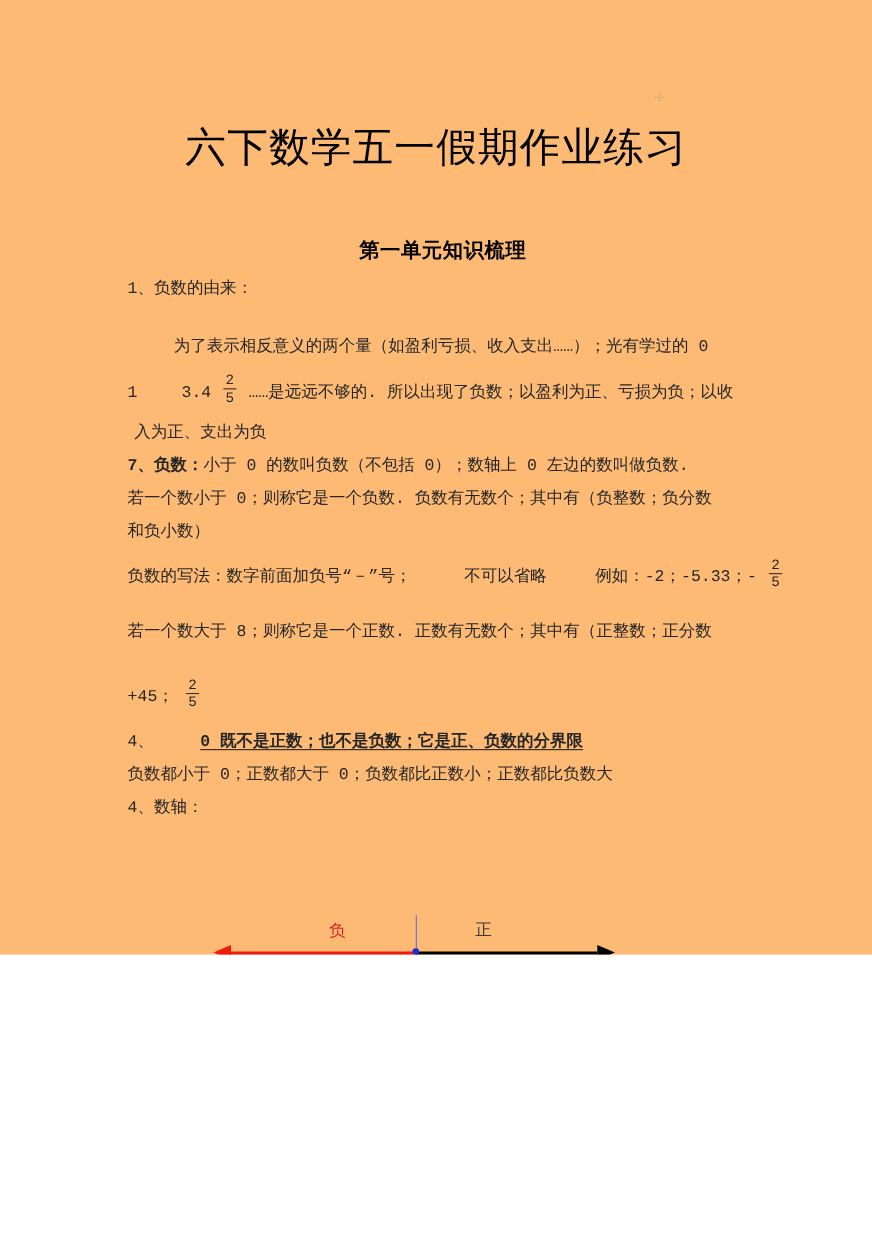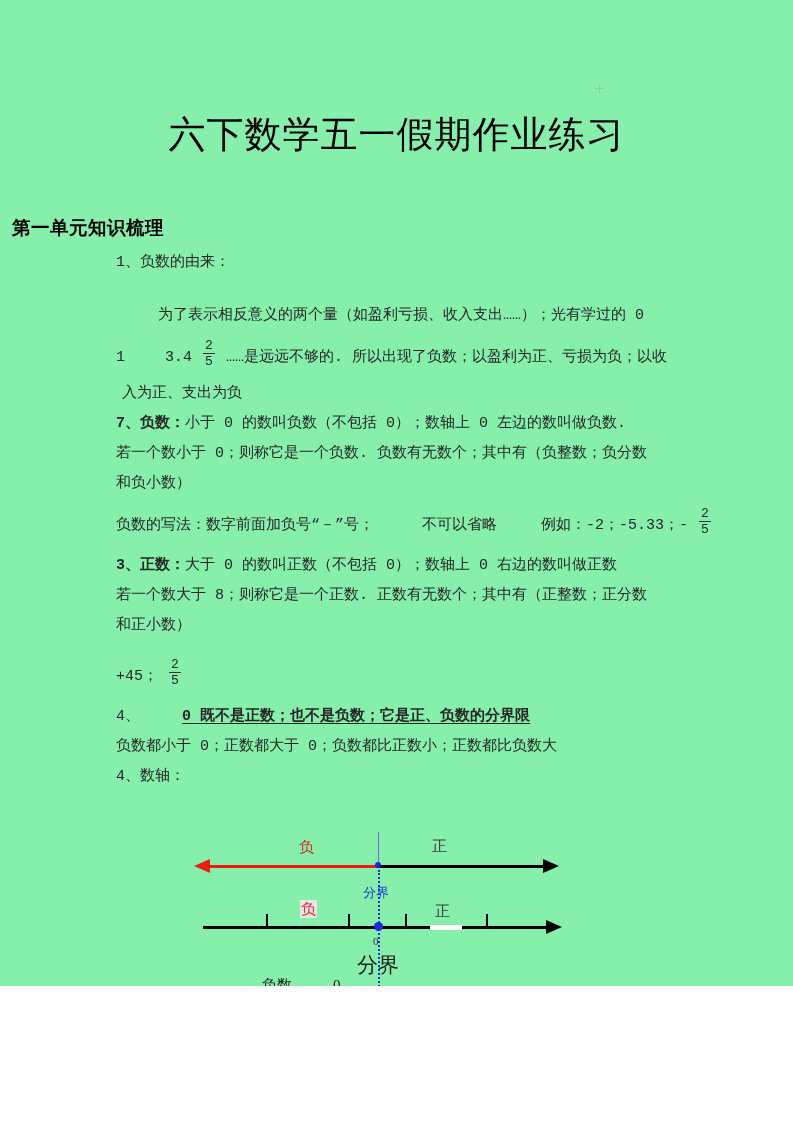--- a/index.html
+++ b/index.html
@@ -7,22 +7,22 @@
     padding: 0;
     background: #ffffff;
   }
   body {
     font-family: "Liberation Serif", "DejaVu Serif", serif;
     color: #1a1a1a;
   }
   .page {
     position: relative;
     width: 793px;
-    height: 986px;
-    background: #86efac;
+    height: 868px;
+    background: #fdba74;
     overflow: hidden;
     box-sizing: border-box;
   }
   .doc-title {
     position: absolute;
     left: 0;
     right: 0;
     top: 112px;
     text-align: center;
     font-size: 37px;
@@ -30,21 +30,21 @@
     letter-spacing: 1px;
     font-weight: 400;
     font-family: "Liberation Serif", "DejaVu Serif", serif;
     color: #000000;
   }
   .section-title {
     position: absolute;
     left: 12px;
     right: 0;
     top: 215px;
-    text-align: left;
+    text-align: center;
     font-size: 18.5px;
     line-height: 26px;
     font-weight: bold;
     letter-spacing: 0.5px;
     font-family: "Liberation Sans", "DejaVu Sans", sans-serif;
     color: #000000;
   }
   .body-block {
     position: absolute;
     left: 116px;
@@ -232,27 +232,23 @@
       <span style="display:inline-block;width:26px"></span>
       <span>例如：-2；-5.33；-</span>
       <span class="frac">
         <span class="num">2</span>
         <span class="den">5</span>
       </span>
     </div>
 
     <div class="gap-lg"></div>
 
-    <div class="ln">
-      <span class="bold">3、正数：</span><span>大于 0 的数叫正数（不包括 0）；数轴上 0 右边的数叫做正数</span>
-    </div>
     <div class="gap-sm"></div>
     <div class="ln">若一个数大于 8；则称它是一个正数. 正数有无数个；其中有（正整数；正分数</div>
     <div class="gap-sm"></div>
-    <div class="ln">和正小数）</div>
     <div class="gap-sm"></div>
     <div class="gap-md"></div>
     <div class="ln">
       <span>+45；</span>
       <span class="frac">
         <span class="num">2</span>
         <span class="den">5</span>
       </span>
     </div>
 

